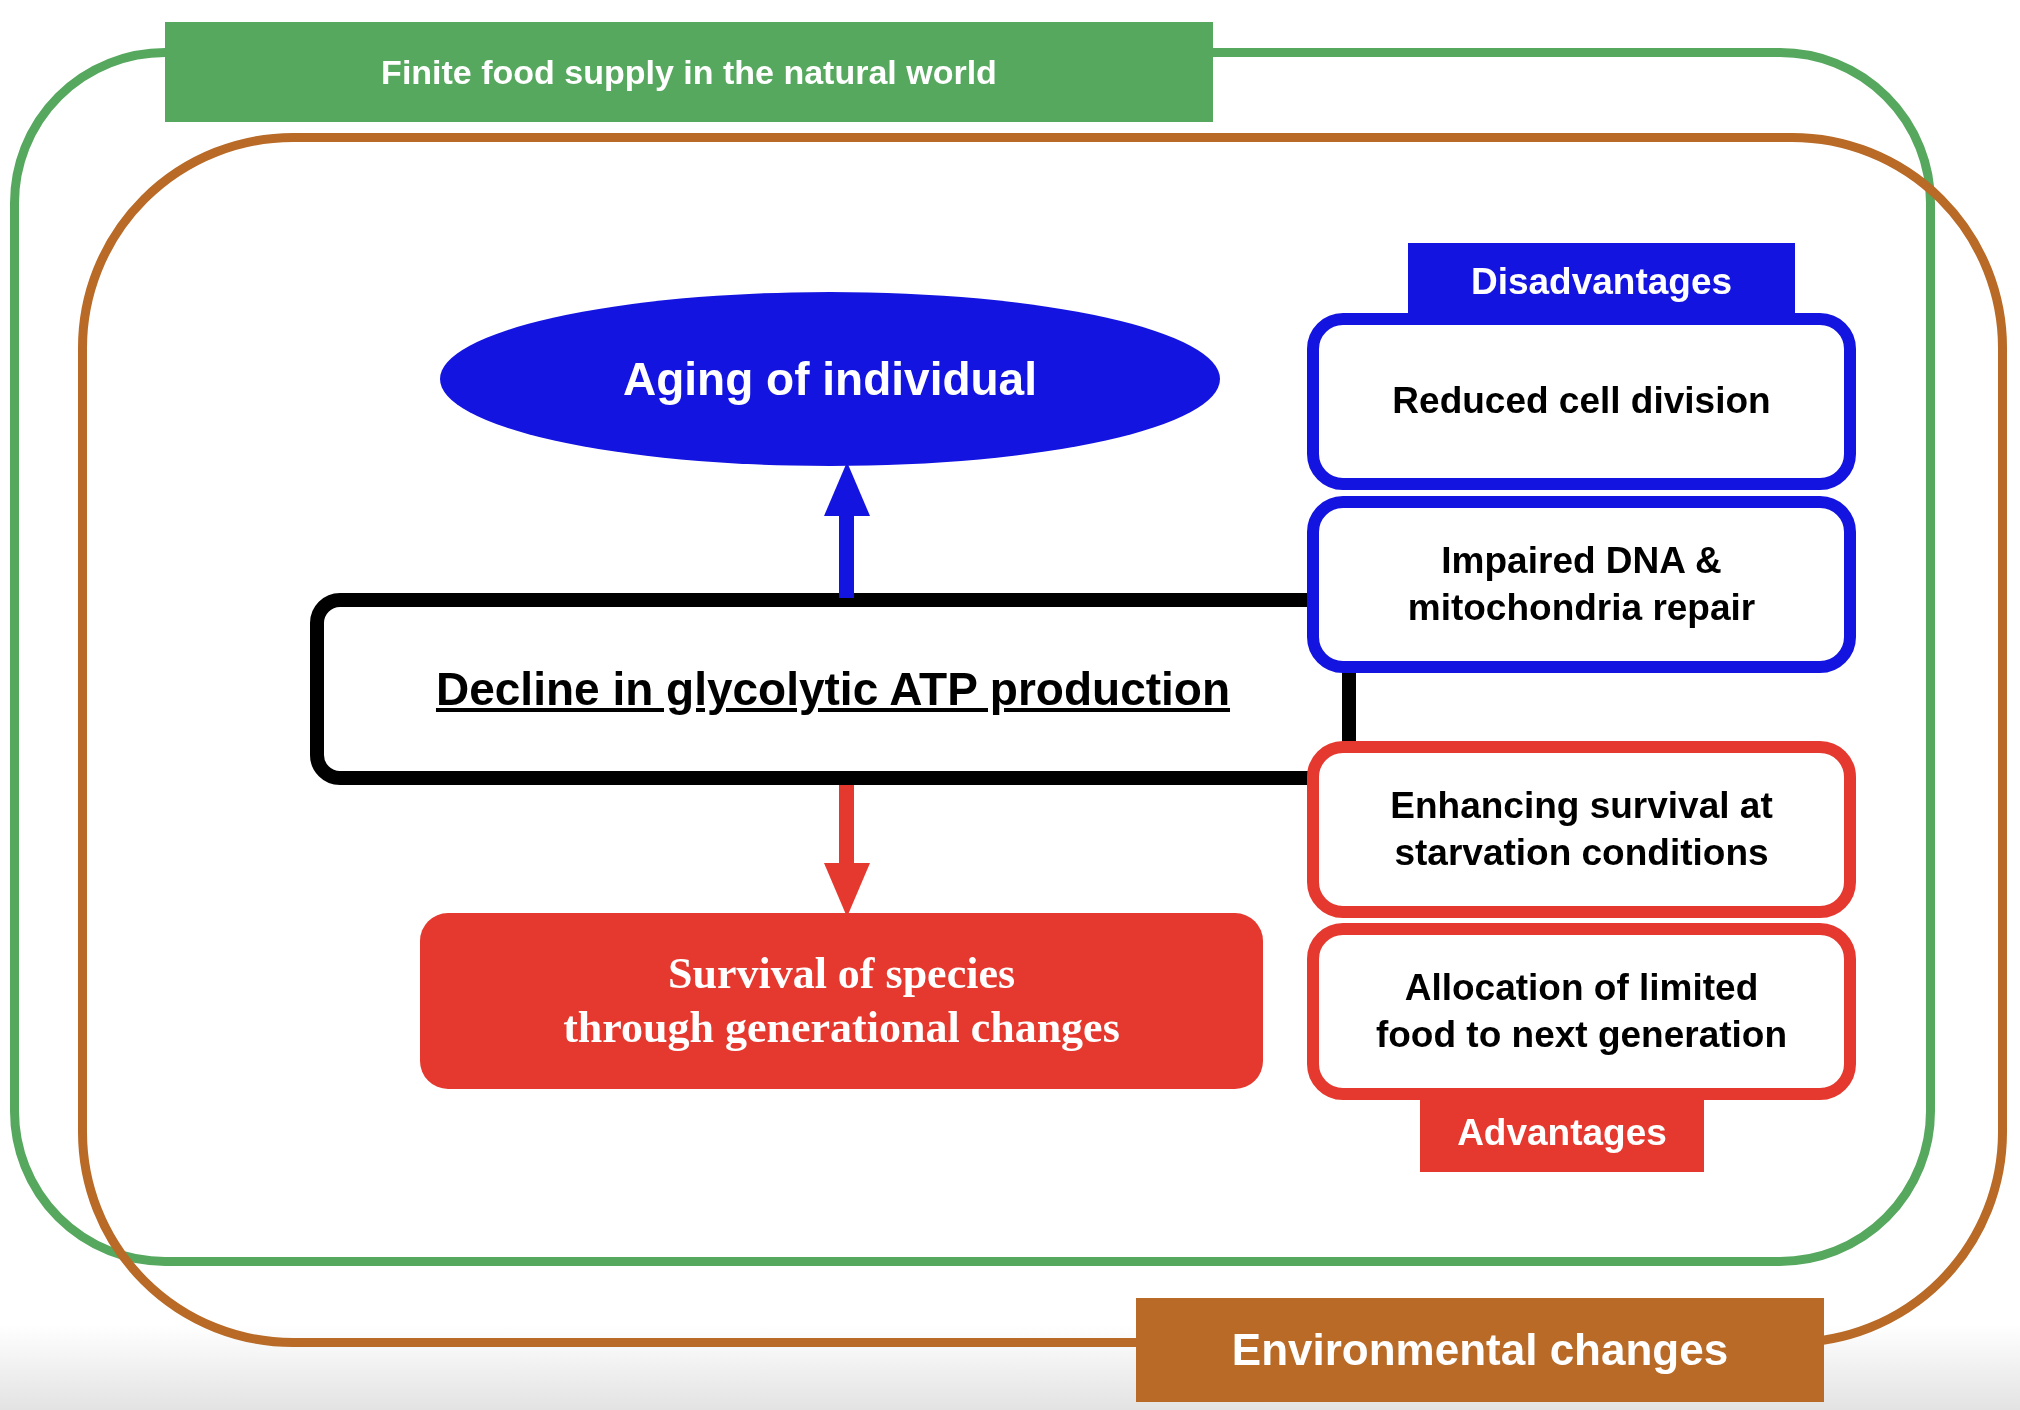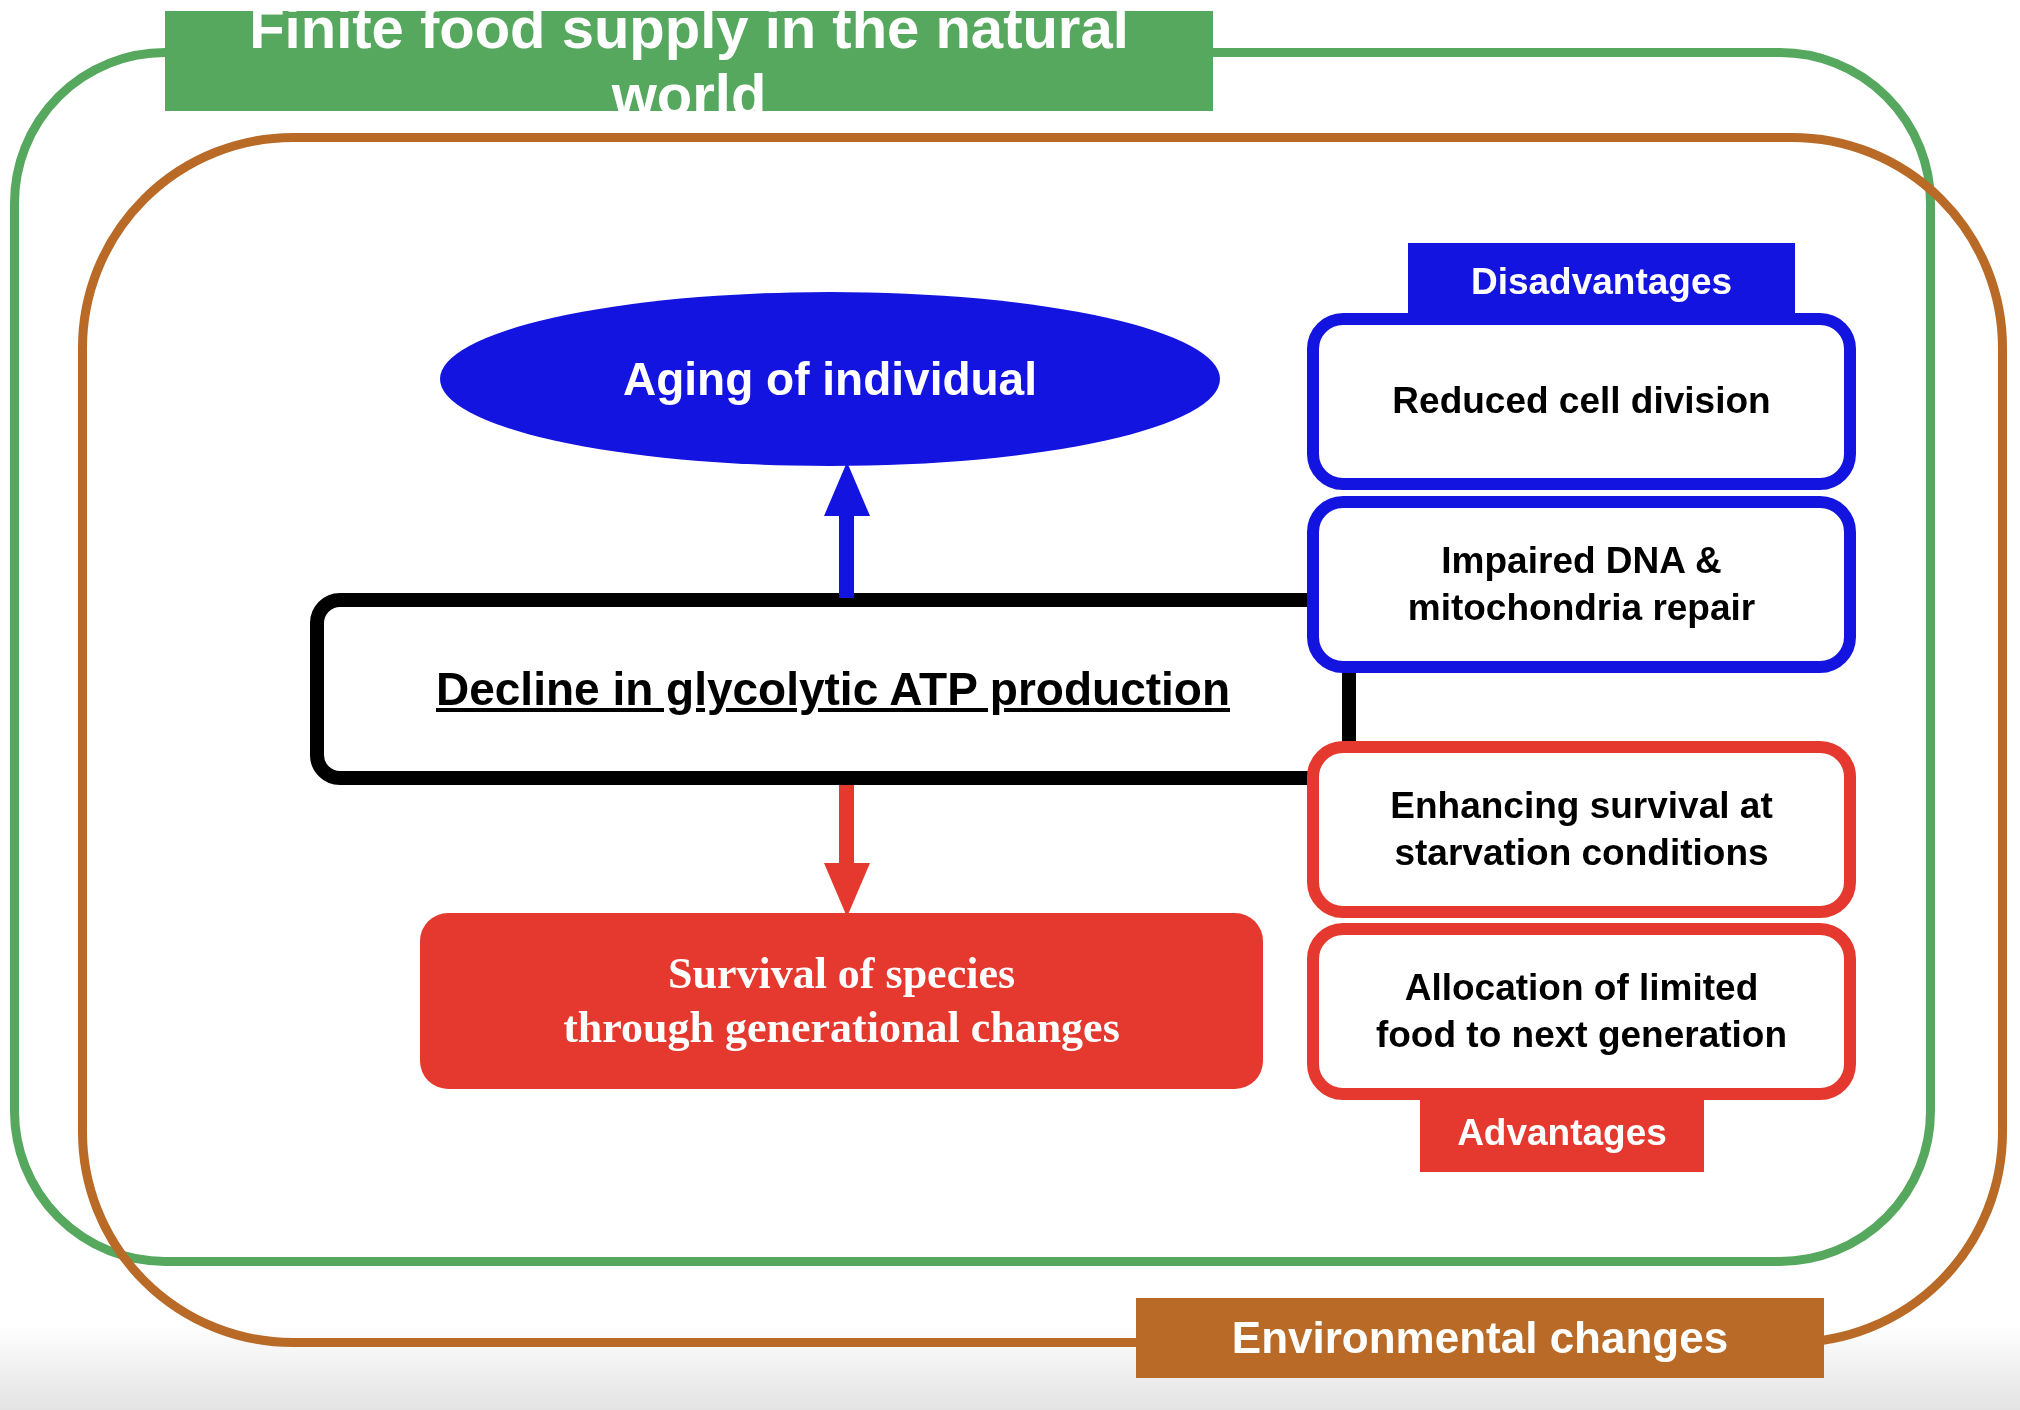--- a/index.html
+++ b/index.html
@@ -31,25 +31,25 @@
   #orange-frame{
     left:78px;top:133px;width:1911px;height:1196px;
     border:9px solid var(--brown);border-radius:215px;
   }
   .frame-label{
     position:absolute;z-index:6;
     display:flex;align-items:center;justify-content:center;
     color:#ffffff;font-weight:700;text-align:center;
   }
   #green-frame-label{
-    left:165px;top:11px;width:1048px;height:100px;
-    background:var(--green);font-size:58px;text-align:center;
+    left:165px;top:22px;width:1048px;height:100px;
+    background:var(--green);font-size:34px;text-align:center;
   }
   #brown-frame-label{
-    left:1136px;top:1298px;width:688px;height:80px;
+    left:1136px;top:1298px;width:688px;height:104px;
     background:var(--brown);font-size:44px;
   }
 
   
   #aging-ellipse{
     position:absolute;left:440px;top:292px;width:780px;height:174px;
     background:var(--blue);border-radius:50%;z-index:3;
     display:flex;align-items:center;justify-content:center;
     color:#fff;font-size:46px;font-weight:700;
   }

